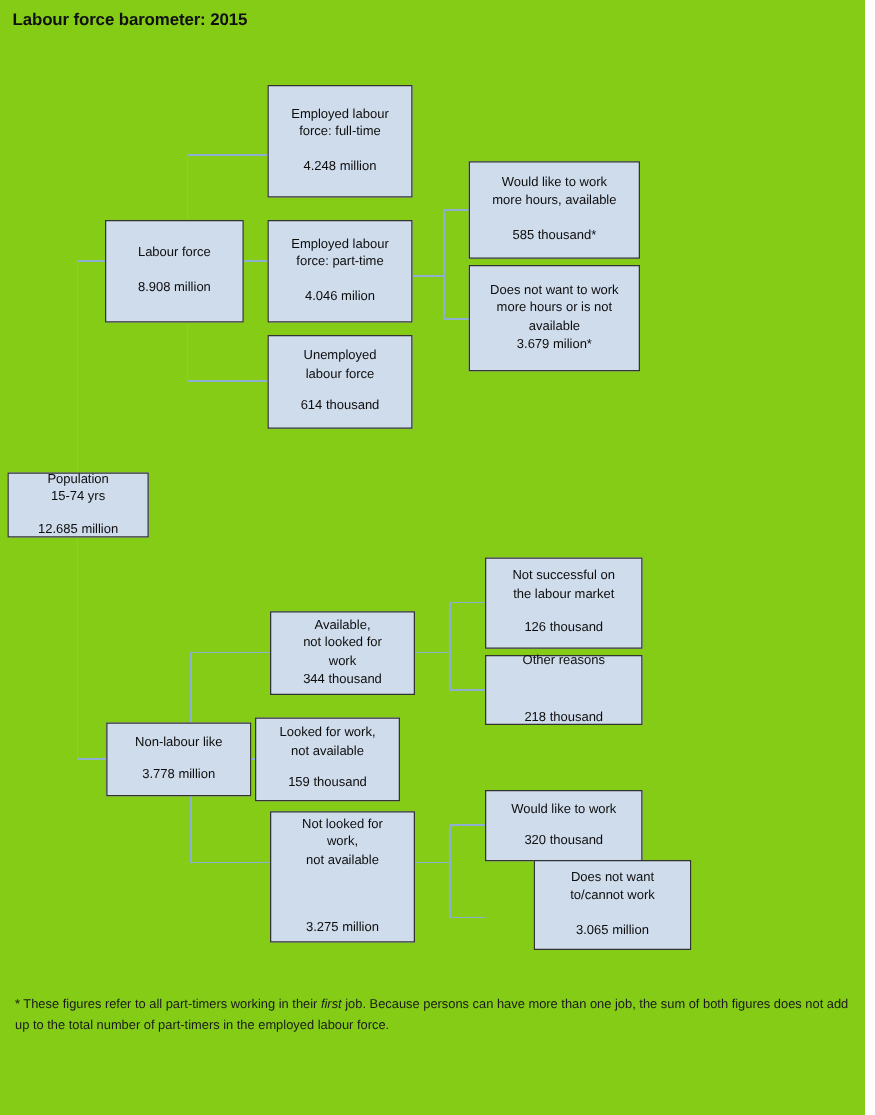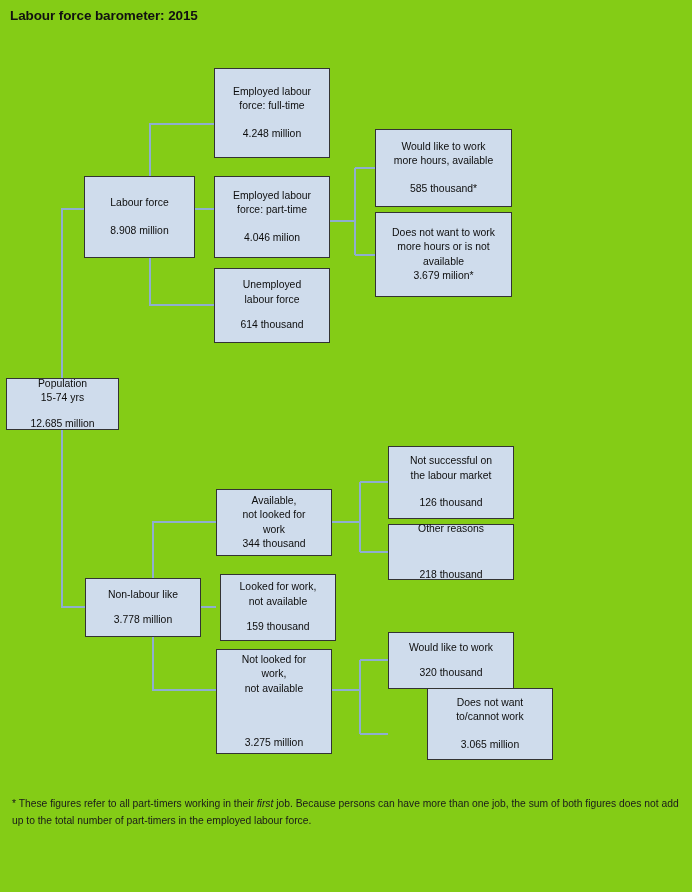--- a/index.html
+++ b/index.html
@@ -152,21 +152,21 @@
   <div class="node" style="left:85px; top:578px; width:116px; height:59px;">
     <span class="lbl">Non-labour like</span>
     <span class="val gap-sm">3.778 million</span>
   </div>
 
   <div class="node" style="left:216px; top:489px; width:116px; height:67px;">
     <span class="lbl">Available,<br>not looked for<br>work</span>
     <span class="val gap-none">344 thousand</span>
   </div>
 
-  <div class="node" style="left:220px; top:574px; width:116px; height:67px;">
+  <div class="node" style="left:204px; top:574px; width:116px; height:67px;">
     <span class="lbl">Looked for work,<br>not available</span>
     <span class="val gap-sm">159 thousand</span>
   </div>
 
   <div class="node" style="left:216px; top:649px; width:116px; height:105px;">
     <span class="lbl">Not looked for<br>work,<br>not available</span>
     <span class="val gap-lg">3.275 million</span>
   </div>
 
   <div class="node" style="left:388px; top:446px; width:126px; height:73px;">

